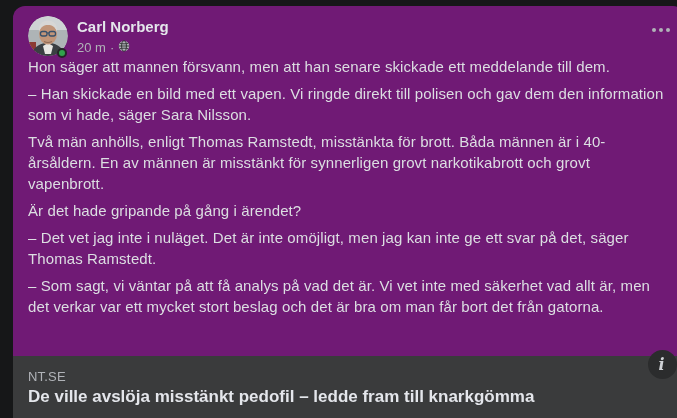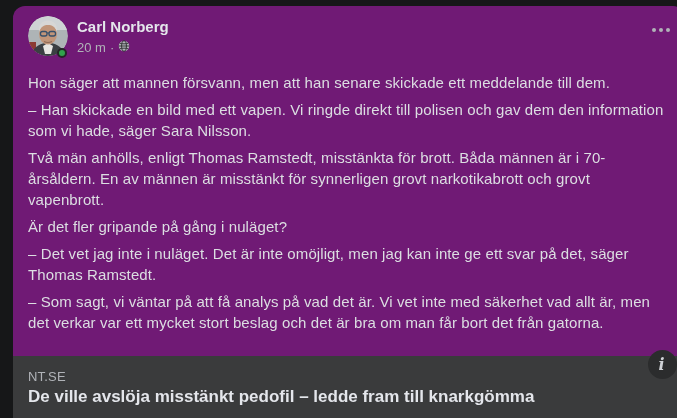--- a/index.html
+++ b/index.html
@@ -57,21 +57,21 @@
     right: 13px; top: 16px;
     display: flex; gap: 3px;
     padding: 6px 2px;
     cursor: pointer; border: none; background: transparent;
   }
   .more-btn i {
     width: 4px; height: 4px; border-radius: 50%;
     background: #b0b3b8; display: block;
   }
   
-  .post-body { margin: 16px 18px 0 15px; }
+  .post-body { margin: 0 18px 0 15px; }
   .post-body p {
     font-size: 15px;
     line-height: 21px;
     color: #dcdee2;
     margin: 0 0 6px 0;
     letter-spacing: 0.1px;
   }
   
   .link-card {
     position: absolute;
@@ -165,22 +165,22 @@
     <button class="more-btn" aria-label="More options">
       <i></i>
       <i></i>
       <i></i>
     </button>
   </div>
 
   <div class="post-body">
     <p>Hon säger att mannen försvann, men att han senare skickade ett meddelande till dem.</p>
     <p>– Han skickade en bild med ett vapen. Vi ringde direkt till polisen och gav dem den information som vi hade, säger Sara Nilsson.</p>
-    <p>Två män anhölls, enligt Thomas Ramstedt, misstänkta för brott. Båda männen är i 70-årsåldern. En av männen är misstänkt för synnerligen grovt narkotikabrott och grovt vapenbrott.</p>
-    <p>Är det fler gripande på gång i nuläget?</p>
+    <p>Två män anhölls, enligt Thomas Ramstedt, misstänkta för brott. Båda männen är i 40-årsåldern. En av männen är misstänkt för synnerligen grovt narkotikabrott och grovt vapenbrott.</p>
+    <p>Är det hade gripande på gång i ärendet?</p>
     <p>– Det vet jag inte i nuläget. Det är inte omöjligt, men jag kan inte ge ett svar på det, säger Thomas Ramstedt.</p>
     <p>– Som sagt, vi väntar på att få analys på vad det är. Vi vet inte med säkerhet vad allt är, men det verkar var ett mycket stort beslag och det är bra om man får bort det från gatorna.</p>
   </div>
 
   <div class="link-card">
     <div class="link-domain">NT.SE</div>
     <div class="link-title">De ville avslöja misstänkt pedofil – ledde fram till knarkgömma</div>
   </div>
 
   <button class="info-btn" aria-label="Info">

